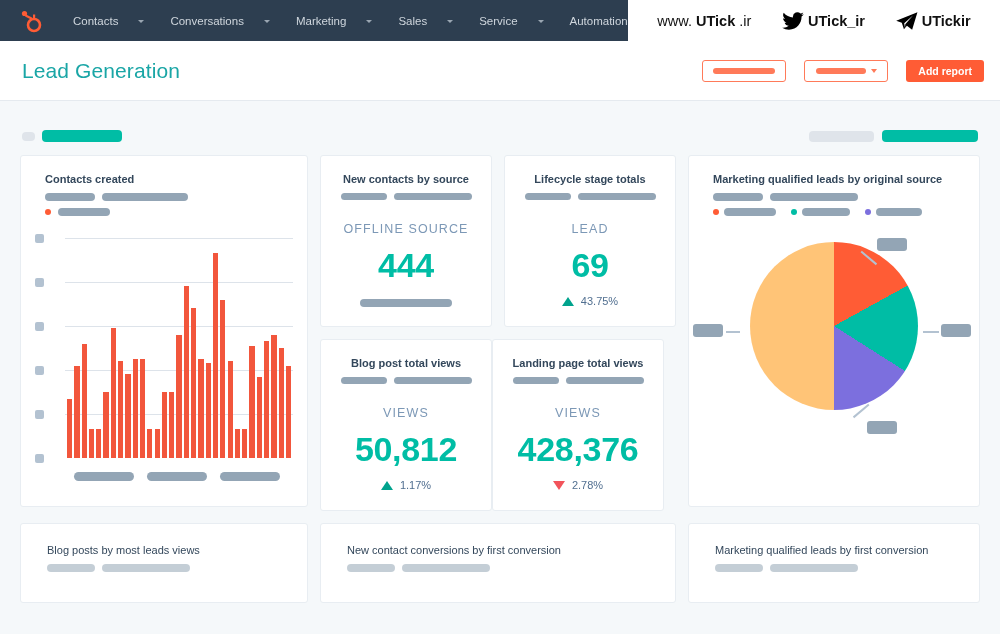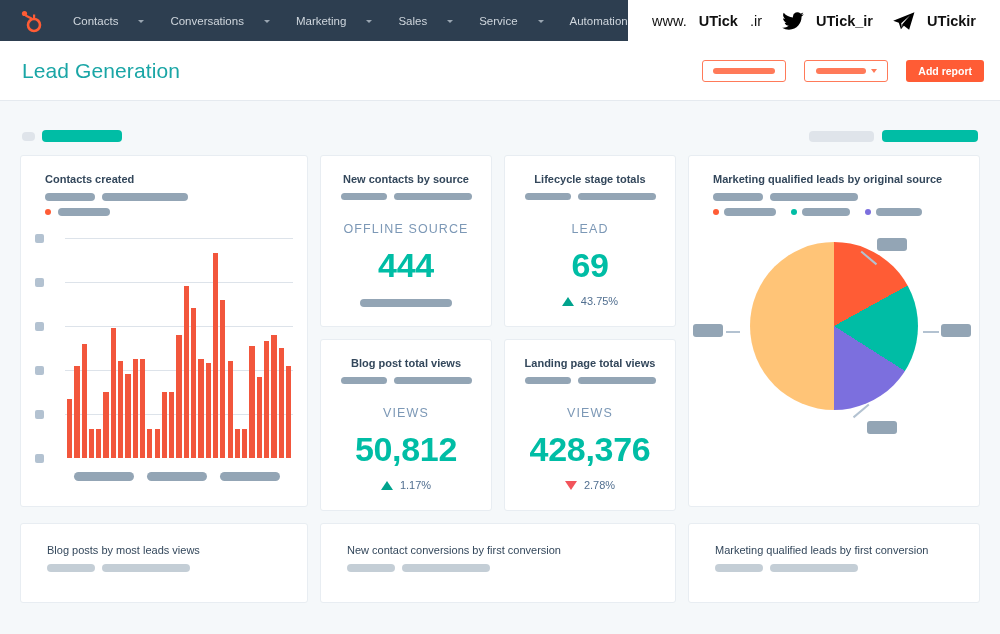--- a/index.html
+++ b/index.html
@@ -40,21 +40,21 @@
   
   .watermark {
     position: absolute;
     right: 0; top: 0;
     height: 41px; width: 372px;
     background: #ffffff;
     display: flex; align-items: center;
     justify-content: space-around;
     padding: 0 14px;
   }
-  .wm-item { display: flex; align-items: center; gap: 12px; color: #111; font-size: 14.5px; }
+  .wm-item { display: flex; align-items: center; gap: 4px; color: #111; font-size: 14.5px; }
   .wm-plain { font-weight: 400; }
   .wm-bold { font-weight: 700; }
 
   
   .pagehead {
     height: 60px;
     background: #ffffff;
     border-bottom: 1px solid #e5eaef;
     display: flex; align-items: center;
     padding: 0 22px;
@@ -336,21 +336,21 @@
         </div>
         <div class="kpi-label">LEAD</div>
         <div class="kpi-value">69</div>
         <div class="kpi-delta">
           <span class="tri-up"></span>
           <span>43.75%</span>
         </div>
       </div>
     </div>
 
-    <div style="display:flex;gap:12px;margin-top:12px">
+    <div style="display:flex;margin-top:12px">
       <div class="card kpi-card" style="width:172px">
         <div class="card-title center" style="width:100%">Blog post total views</div>
         <div class="sub-redacts center" style="width:100%">
           <span class="redact" style="width:46px;height:7px"></span>
           <span class="redact" style="width:78px;height:7px"></span>
         </div>
         <div class="kpi-label">VIEWS</div>
         <div class="kpi-value">50,812</div>
         <div class="kpi-delta">
           <span class="tri-up"></span>

